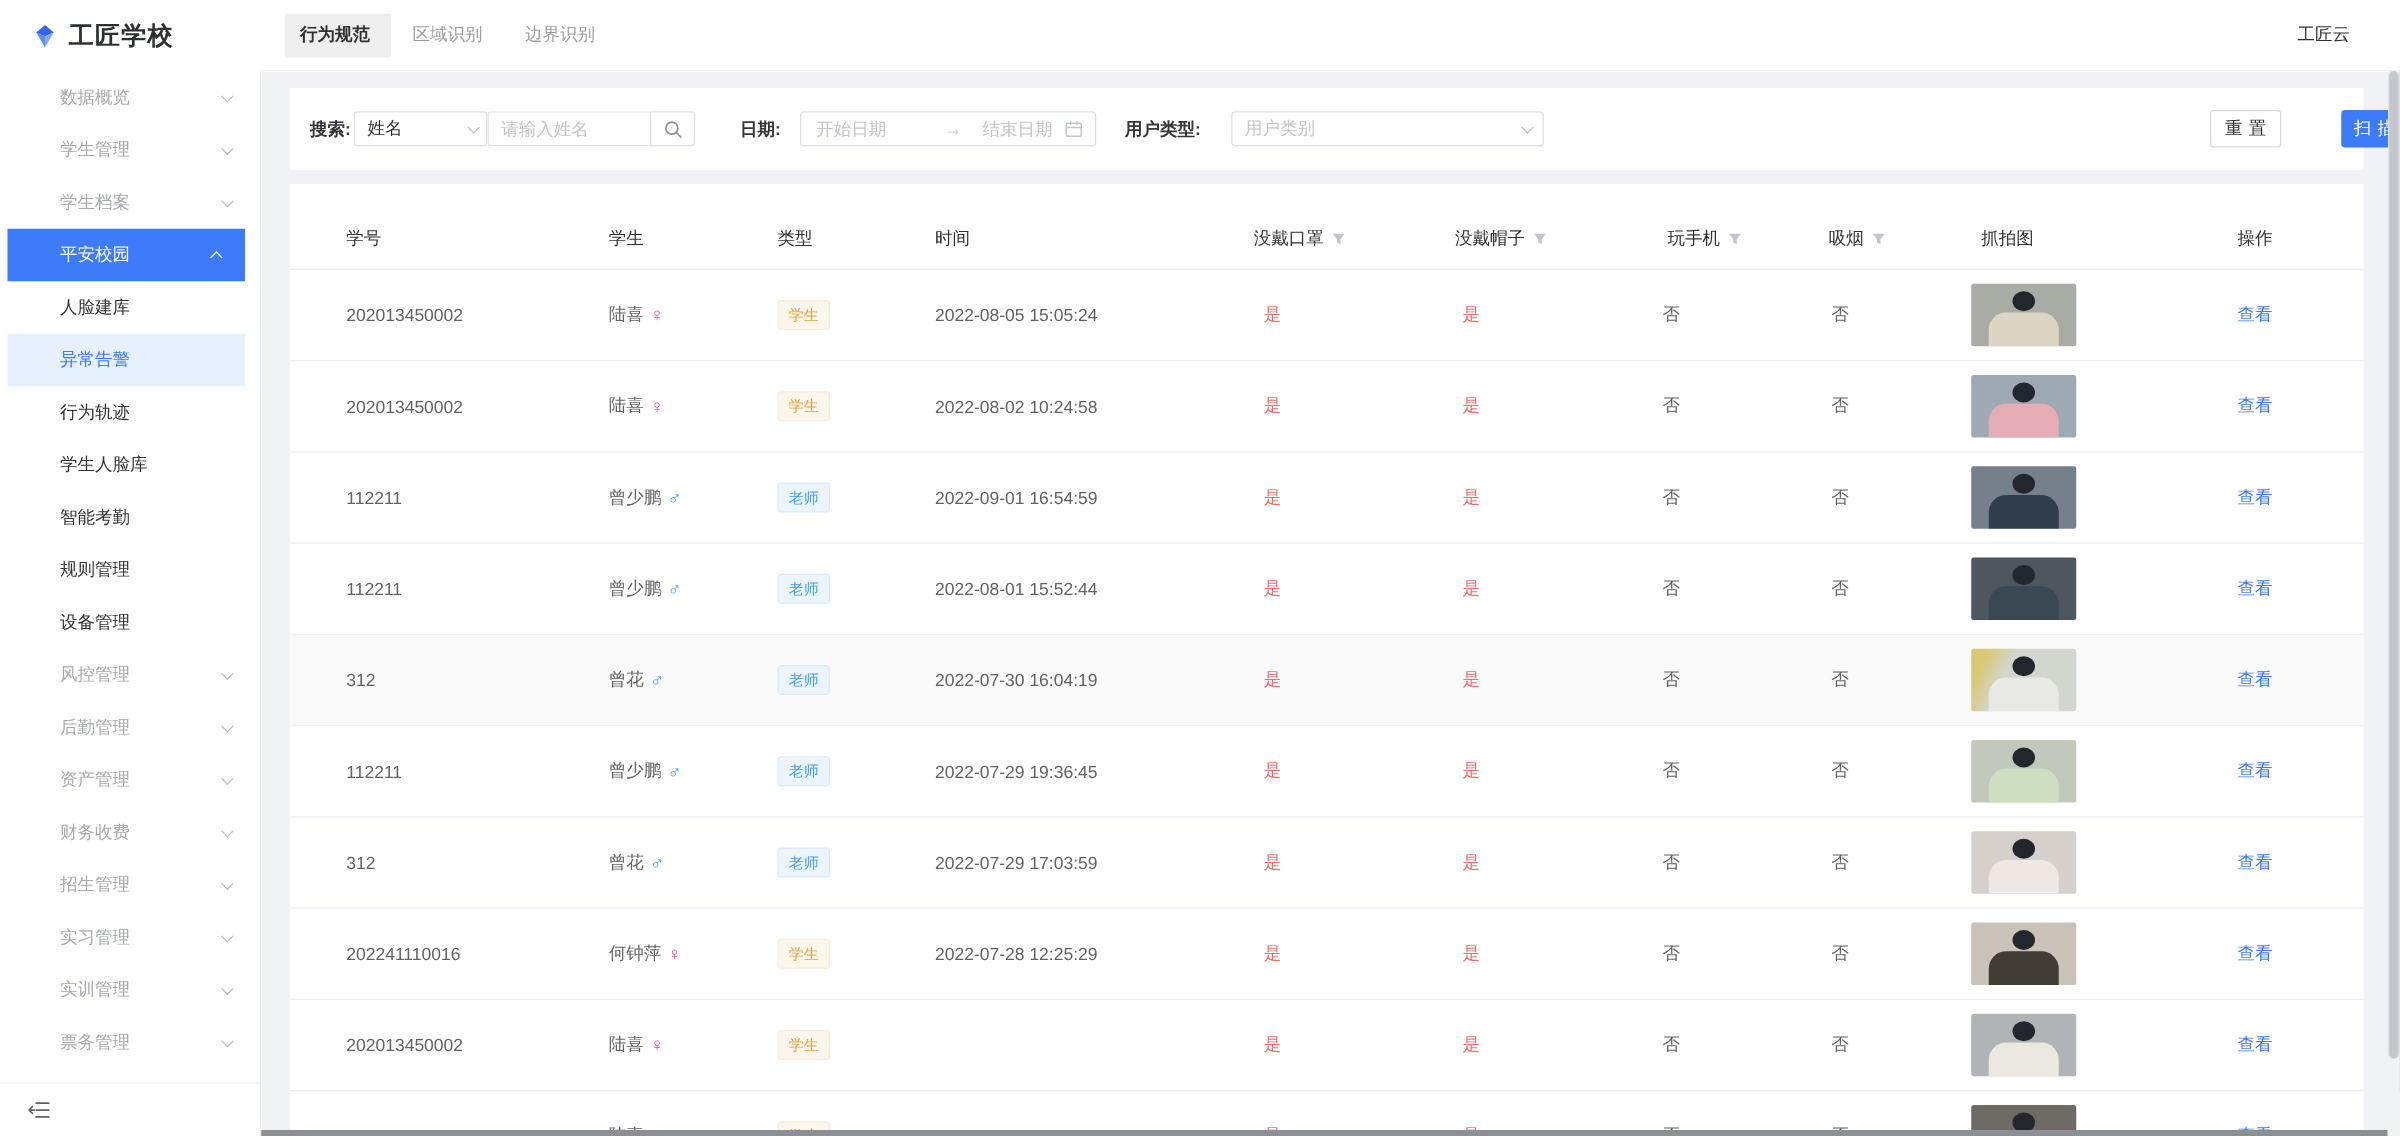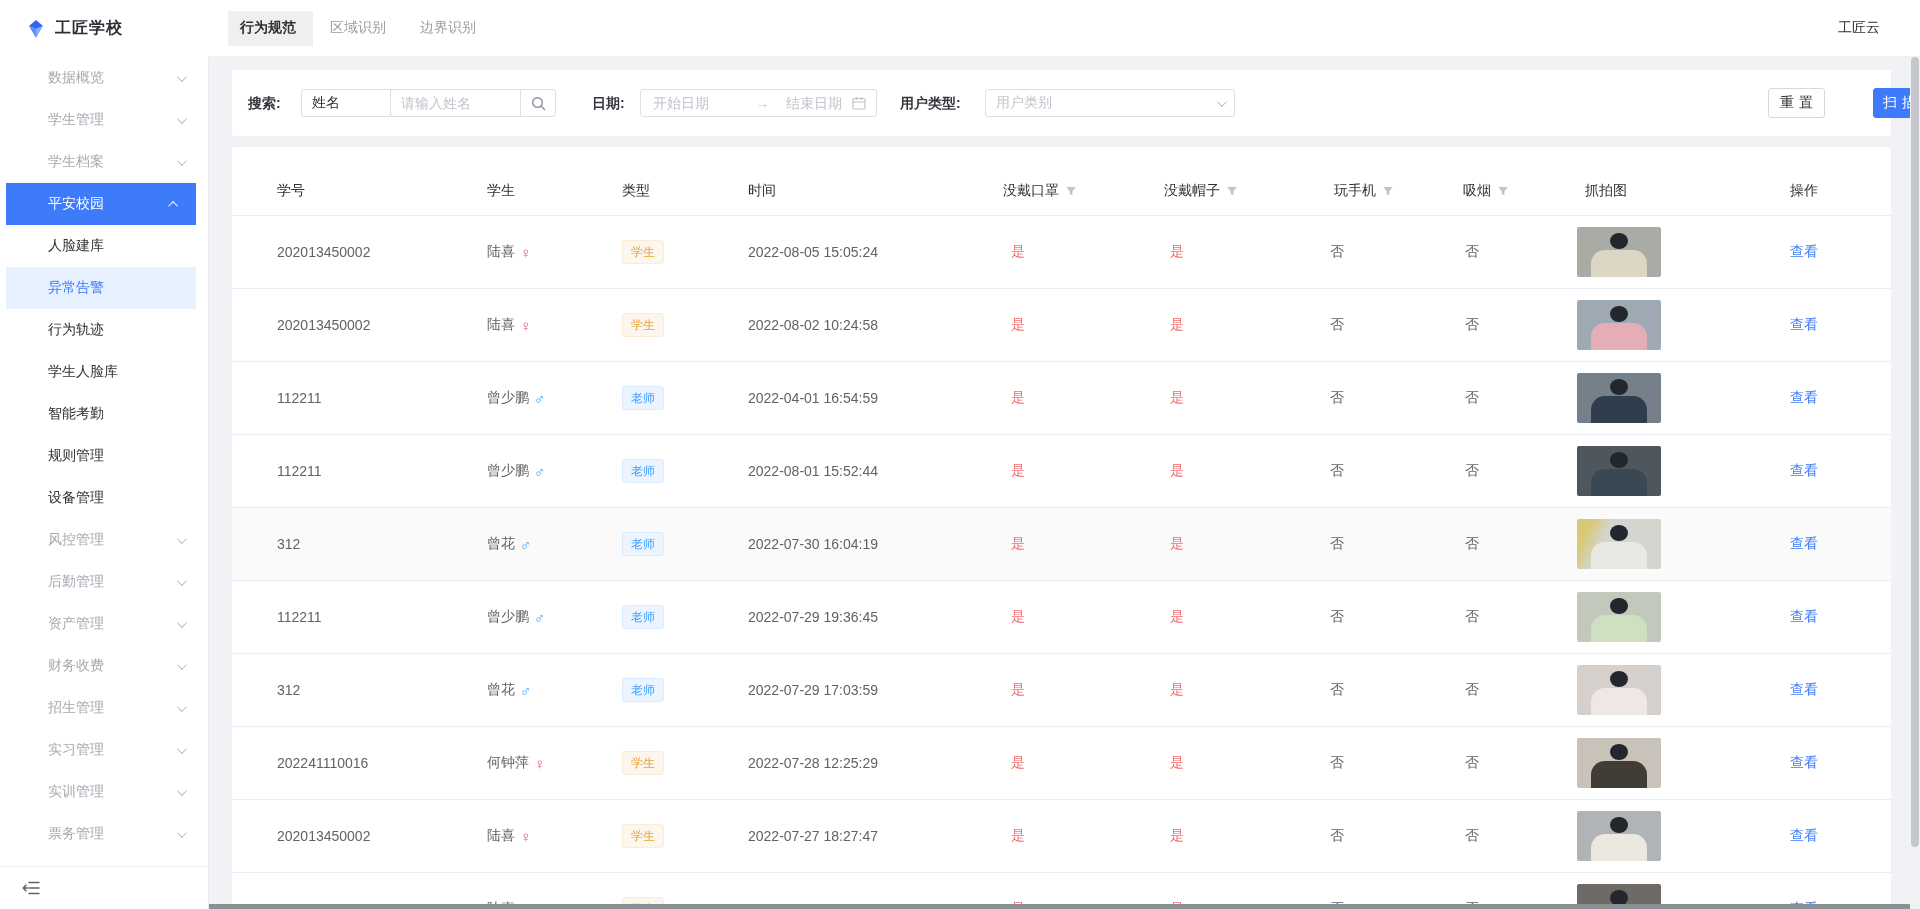--- a/index.html
+++ b/index.html
@@ -5,21 +5,21 @@
   * { box-sizing: border-box; margin: 0; padding: 0; }
   html,body { width:1920px; height:909px; overflow:hidden; }
   body {
     background:#f0f2f5;
     font-family:"Liberation Sans","DejaVu Sans",sans-serif;
     font-size:14px; color:#606266;
   }
   
   .sidebar { position:fixed; left:0; top:0; width:209px; height:909px; background:#fff; display:flex; flex-direction:column; z-index:5; }
   .logo-row { height:57px; display:flex; align-items:center; padding-left:26px; gap:9px; flex:0 0 auto; cursor:pointer; }
-  .logo-text { font-size:16px; font-weight:700; color:#2b2f36; letter-spacing:1px; }
+  .logo-text { font-size:20px; font-weight:700; color:#2b2f36; letter-spacing:1px; }
   .side-body { flex:1; display:flex; flex-direction:column; border-right:1px solid #ebebeb; overflow:hidden; }
   .m-item { height:42px; flex:0 0 auto; display:flex; align-items:center; justify-content:space-between; padding:0 24px 0 48px; font-size:14px; color:#a6a9b0; cursor:pointer; }
   .m-item .chev { flex:0 0 auto; }
   .m-item.sub { color:#303133; }
   .m-item.top-active { background:#3e7bfa; color:#fff; margin:0 12px 0 6px; padding:0 18px 0 42px; }
   .m-item.sub.selected { background:#e7f0fe; color:#3e7bfa; margin:0 12px 0 6px; padding:0 18px 0 42px; }
   .chev { display:inline-block; width:7px; height:7px; border-right:1.5px solid #b8bbc2; border-bottom:1.5px solid #b8bbc2; transform:rotate(45deg) translateY(-2px); }
   .chev.up { border-color:#fff; transform:rotate(225deg) translateY(-2px); }
   .side-divider { margin-top:auto; height:1px; background:#efefef; flex:0 0 auto; }
   .collapse-row { height:42px; flex:0 0 auto; display:flex; align-items:center; padding-left:22px; }
@@ -30,21 +30,21 @@
   .tab { height:35px; display:flex; align-items:center; padding:0 17px; color:#9a9da3; cursor:pointer; }
   .tab.active { background:#efefef; color:#303133; font-weight:700;padding-left:12px; }
   .portal { margin-left:auto; margin-right:40px; color:#303133; cursor:pointer; }
   
   .filter-card { position:fixed; left:232px; top:70px; width:1659px; height:66px; background:#fff; border-radius:2px; z-index:3;padding-left:16px; }
   .filter-card .flbl { position:absolute; top:19px; height:28px; line-height:28px; color:#32363c; font-weight:600; }
   .lbl-search { left:16px; }
   .lbl-date { left:360px; }
   .lbl-usertype { left:668px; }
   .box { position:absolute; top:19px; height:28px; border:1px solid #dcdfe6; border-radius:3px; background:#fff; display:flex; align-items:center; }
-  .sel-name { left:69px; width:107px; padding:0 8px 0 10px; justify-content:space-between; cursor:pointer; color:#303133; }
+  .sel-name { left:51px; width:107px; padding:0 8px 0 10px; justify-content:space-between; cursor:pointer; color:#303133; }
   .name-input { left:158px; width:130px; border-right:none; border-radius:3px 0 0 3px;justify-content:flex-end; }
   .name-input input { border:none; outline:none; width:100%; padding:0 10px; font-size:14px; color:#303133; background:transparent; }
   .search-btn { left:288px; width:36px; justify-content:center; cursor:pointer; border-radius:0 3px 3px 0; }
   .date-box { left:408px; width:237px; padding:0 10px 0 12px; }
   .date-box input { border:none; outline:none; font-size:14px; background:transparent; width:86px; color:#303133; }
   .range-arrow { color:#c0c4cc; margin:0 6px; flex:1; text-align:center; }
   .sel-usertype { left:753px; width:250px; padding:0 10px; justify-content:space-between; cursor:pointer; }
   .placeholder-text { color:#c0c4cc; }
   input::placeholder { color:#c0c4cc; }
   .btn { position:absolute; top:18px; height:30px; border-radius:3px; display:flex; align-items:center; justify-content:center; cursor:pointer; font-size:14px; letter-spacing:5px; padding-left:5px; }
@@ -321,21 +321,21 @@
 
   <div class="t-row ph3">
     <span class="cell c-id">112211</span>
     <span class="cell c-name">
       <span>曾少鹏</span>
       <span class="gicon male">♂</span>
     </span>
     <span class="cell c-type">
       <span class="tag tag-teacher">老师</span>
     </span>
-    <span class="cell c-time">2022-04-01 16:54:59</span>
+    <span class="cell c-time">2022-09-01 16:54:59</span>
     <span class="cell c-mask red">是</span>
     <span class="cell c-hat red">是</span>
     <span class="cell c-phone">否</span>
     <span class="cell c-smoke">否</span>
     <span class="cell c-photo">
       <span class="thumb"></span>
     </span>
     <span class="cell c-action">
       <a class="view-link">查看</a>
     </span>
@@ -453,21 +453,20 @@
 
   <div class="t-row ph9">
     <span class="cell c-id">202013450002</span>
     <span class="cell c-name">
       <span>陆喜</span>
       <span class="gicon female">♀</span>
     </span>
     <span class="cell c-type">
       <span class="tag tag-student">学生</span>
     </span>
-    <span class="cell c-time">2022-07-27 18:27:47</span>
     <span class="cell c-mask red">是</span>
     <span class="cell c-hat red">是</span>
     <span class="cell c-phone">否</span>
     <span class="cell c-smoke">否</span>
     <span class="cell c-photo">
       <span class="thumb"></span>
     </span>
     <span class="cell c-action">
       <a class="view-link">查看</a>
     </span>

